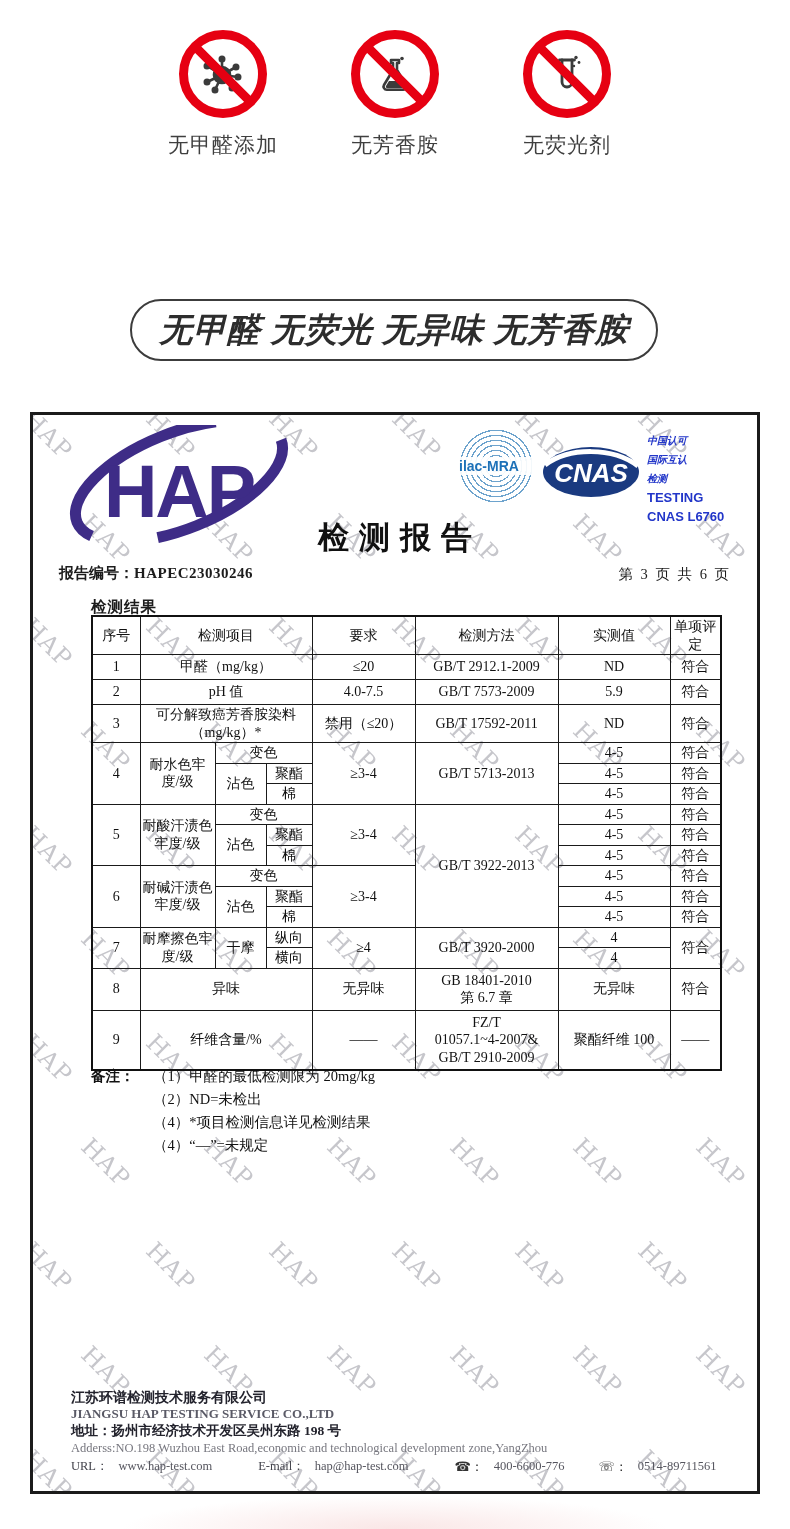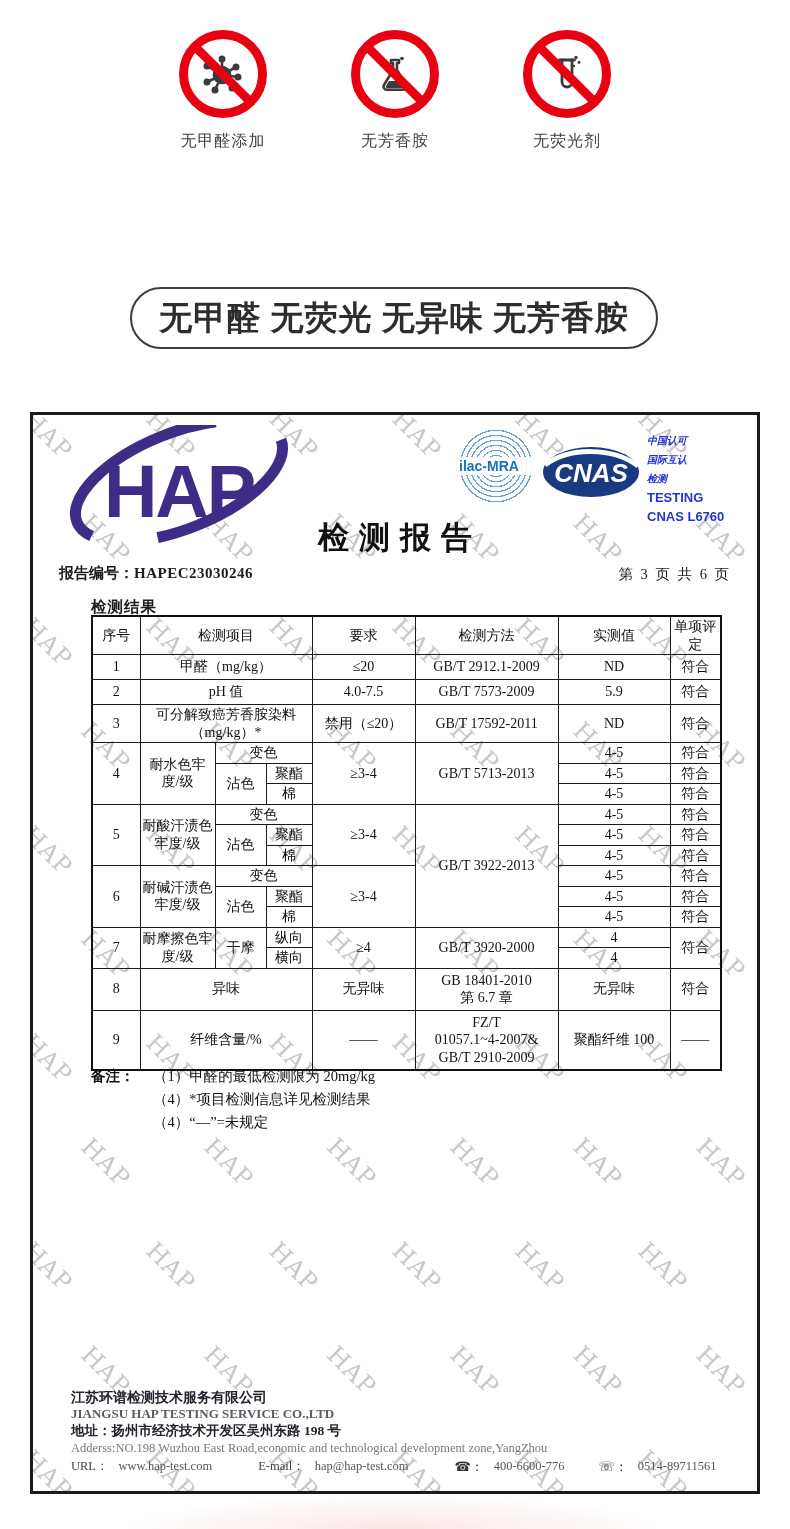--- a/index.html
+++ b/index.html
@@ -13,27 +13,27 @@
   
   .badges { position:absolute; top:30px; left:0; right:0;
     display:flex; justify-content:center; gap:50px; }
   .badge { width:122px; display:flex; flex-direction:column; align-items:center; }
   .prohibit { position:relative; width:88px; height:88px; }
   .prohibit .glyph { position:absolute; left:24px; top:24px; width:40px; height:40px; }
   .prohibit .ring { position:absolute; inset:0; border-radius:50%;
     border:9px solid var(--red); }
   .prohibit .bar { position:absolute; left:5px; top:39.5px; width:78px; height:9px;
     background:var(--red); transform:rotate(45deg); border-radius:2px; }
-  .badge-label { margin-top:13px; font-size:16px; color:#3f3f3f; letter-spacing:1px; }
-
-  
-  .pill { position:absolute; left:130px; top:287px; width:528px; height:62px;
+  .badge-label { margin-top:13px; font-size:21px; color:#3f3f3f; letter-spacing:1px; }
+
+  
+  .pill { position:absolute; left:130px; top:299px; width:528px; height:62px;
     border:2px solid #3c3c3c; border-radius:44px;
     display:flex; align-items:center; justify-content:center;
-    font-size:33px; font-weight:600; color:#2d2d2d; letter-spacing:1px; }
+    font-size:33px; font-weight:600; color:#2d2d2d; letter-spacing:1px;font-style:italic; }
 
   
   .report { position:absolute; left:30px; top:412px; width:730px; height:1082px;
     background:#fff; border:3px solid #1b1b1b; }
   .report-inner { position:relative; width:100%; height:100%; overflow:hidden; }
   .wm-layer { position:absolute; inset:0; z-index:0; pointer-events:none; }
   .wm { position:absolute; font-family:"DejaVu Serif", serif; font-size:24px;
     color:rgba(128,128,140,.45); letter-spacing:1px; transform:rotate(45deg); }
   .report-content { position:absolute; inset:0; z-index:1; }
 
@@ -427,20 +427,21 @@
             <td>聚酯纤维 100</td>
             <td>——</td>
           </tr>
         </tbody>
           </table>
 
         <div class="notes">
           <div class="notes-label">备注：</div>
           <div class="notes-items">
             <div>（1）甲醛的最低检测限为 20mg/kg</div>
+            <div>（2）ND=未检出</div>
             <div>（4）*项目检测信息详见检测结果</div>
             <div>（4）“—”=未规定</div>
           </div>
         </div>
 
         <div class="footer">
           <div class="f-company-cn">江苏环谱检测技术服务有限公司</div>
           <div class="f-company-en">JIANGSU HAP TESTING SERVICE CO.,LTD</div>
           <div class="f-address-cn">地址：扬州市经济技术开发区吴州东路 198 号</div>
           <div class="f-address-en">Adderss:NO.198 Wuzhou East Road,economic and technological development zone,YangZhou</div>

